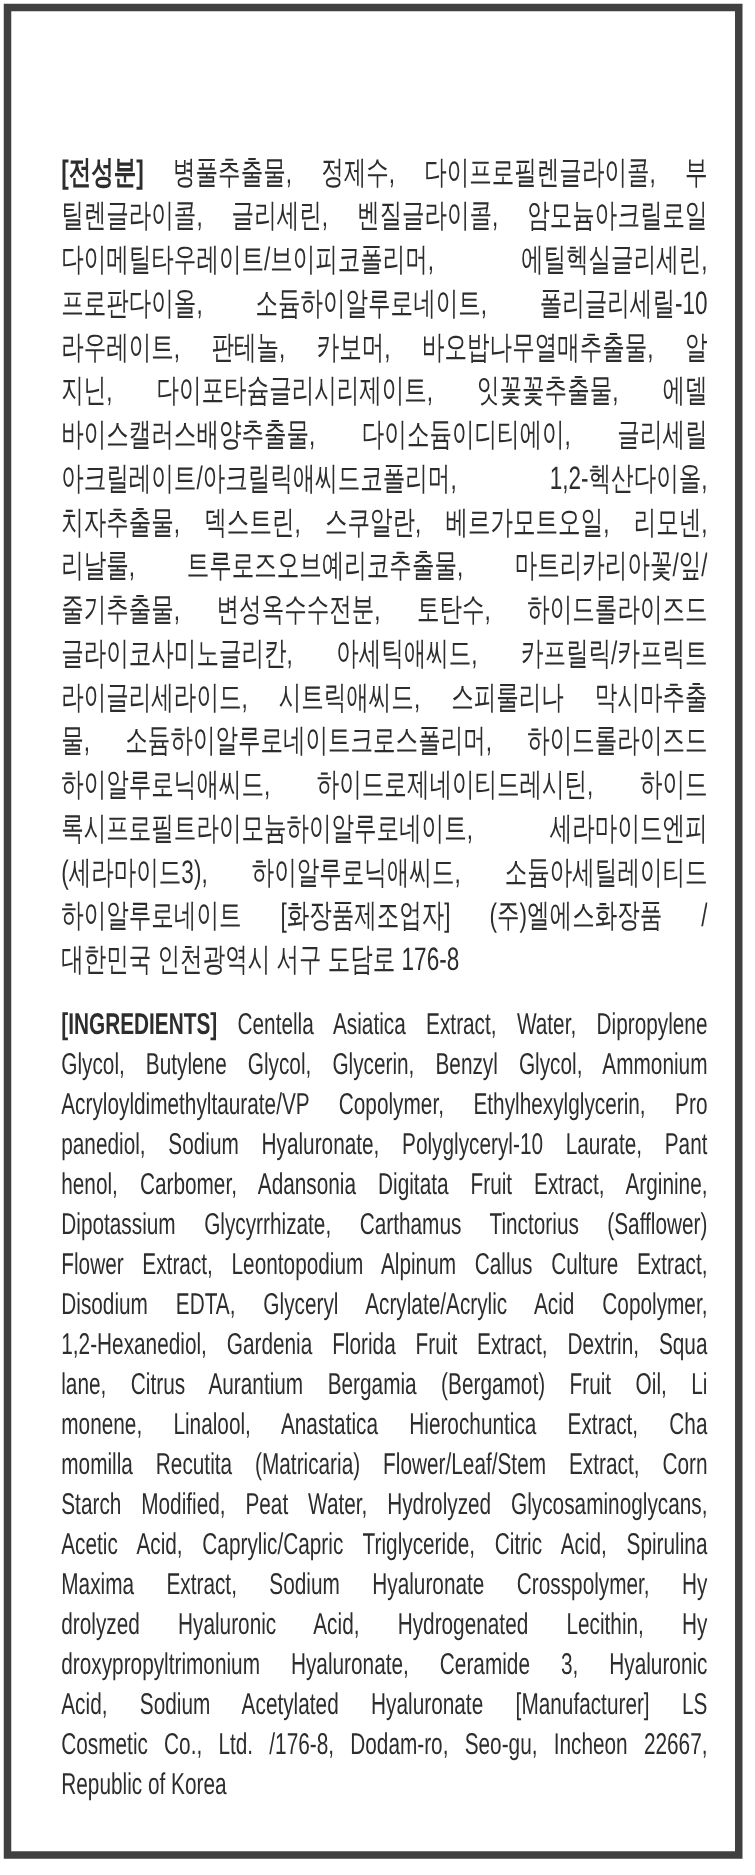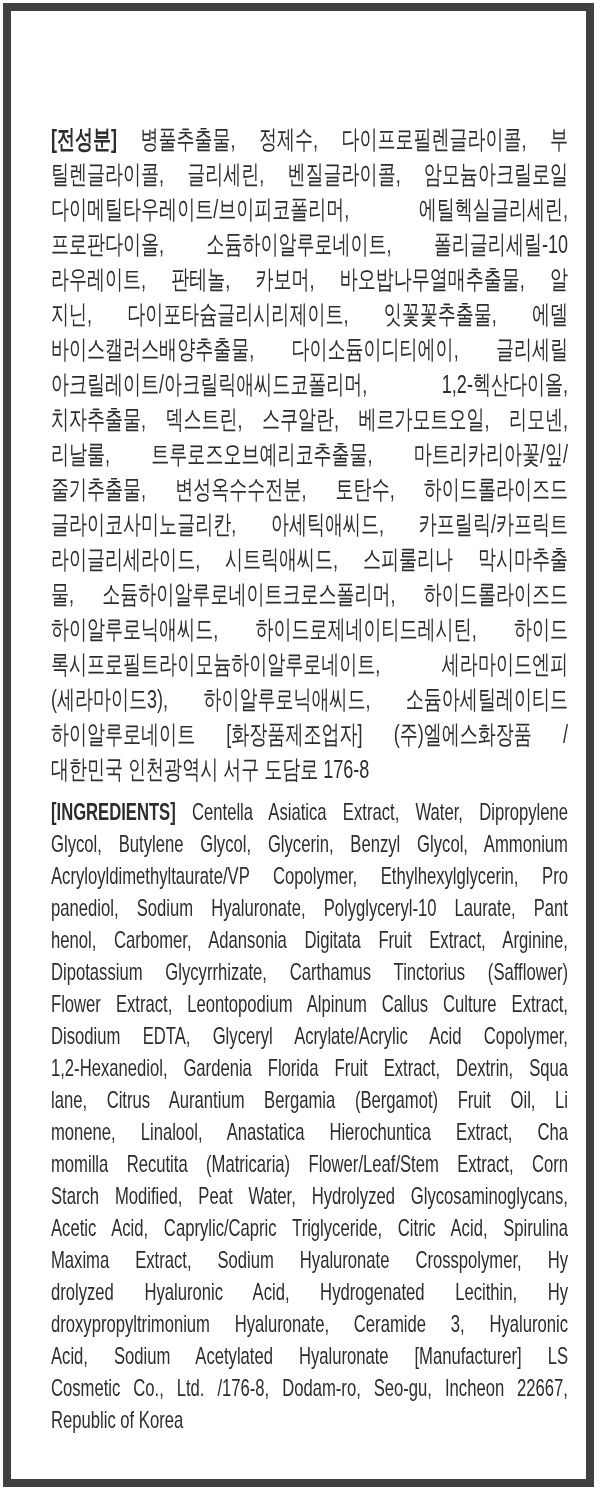--- a/index.html
+++ b/index.html
@@ -14,21 +14,21 @@
     font-family: "Liberation Sans", "DejaVu Sans", sans-serif;
     color: #2d2d2d;
     overflow: hidden;
   }
   .page-frame {
     position: absolute;
     left: 3px;
     top: 3px;
     width: 591px;
     height: 1484px;
-    border: 8px solid #404040;
+    border: 6px solid #404040;
     background: #ffffff;
     box-sizing: border-box;
     overflow: hidden;
     text-decoration: underline;
   }
   .text-col {
     position: absolute;
     left: 40px;
     top: 111px;
     width: 517px;
@@ -47,21 +47,21 @@
   }
   .line.last {
     text-align-last: left;
   }
   .para-ko .line {
     font-size: 26px;
     line-height: 35px;
     font-weight: 400;
   }
   .para-en {
-    margin-top: 9px;
+    margin-top: 19px;
   }
   .para-en .line {
     font-size: 24px;
     line-height: 32px;
     font-weight: 400;
   }
   .hdr {
     font-weight: bold;
   }
 </style>

